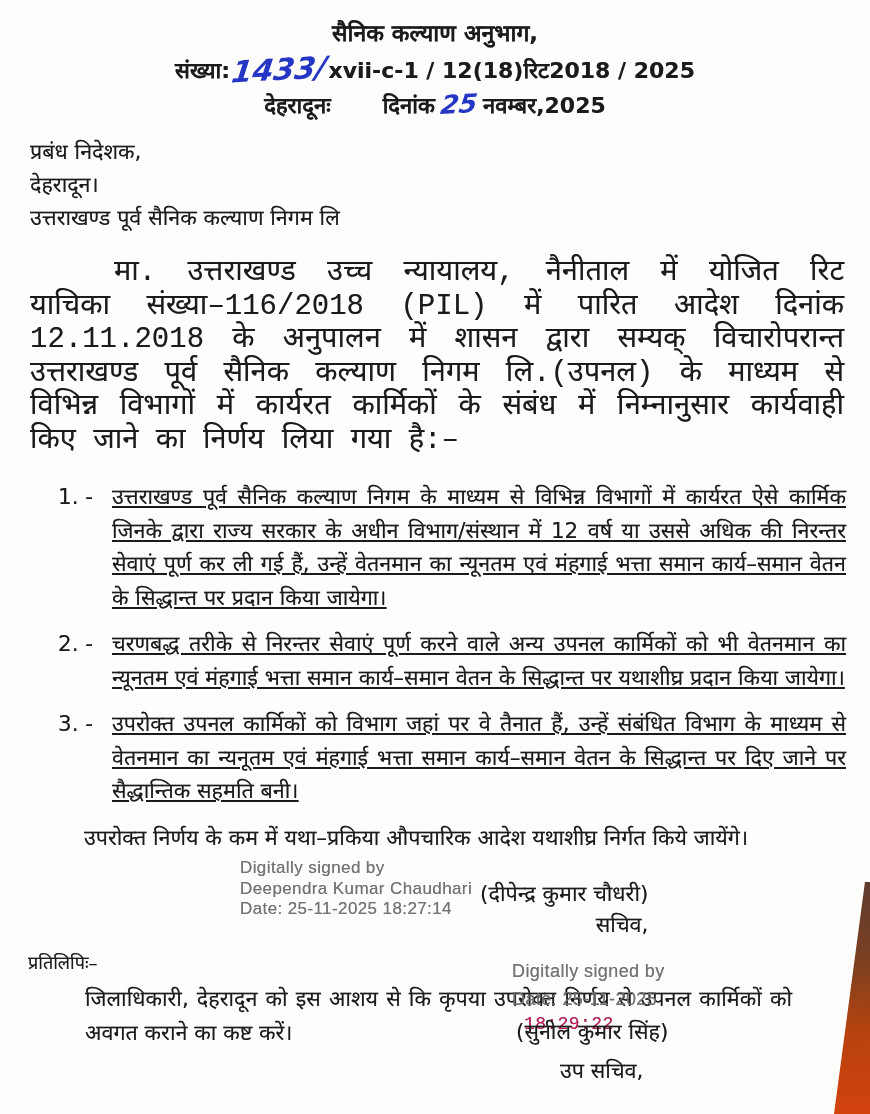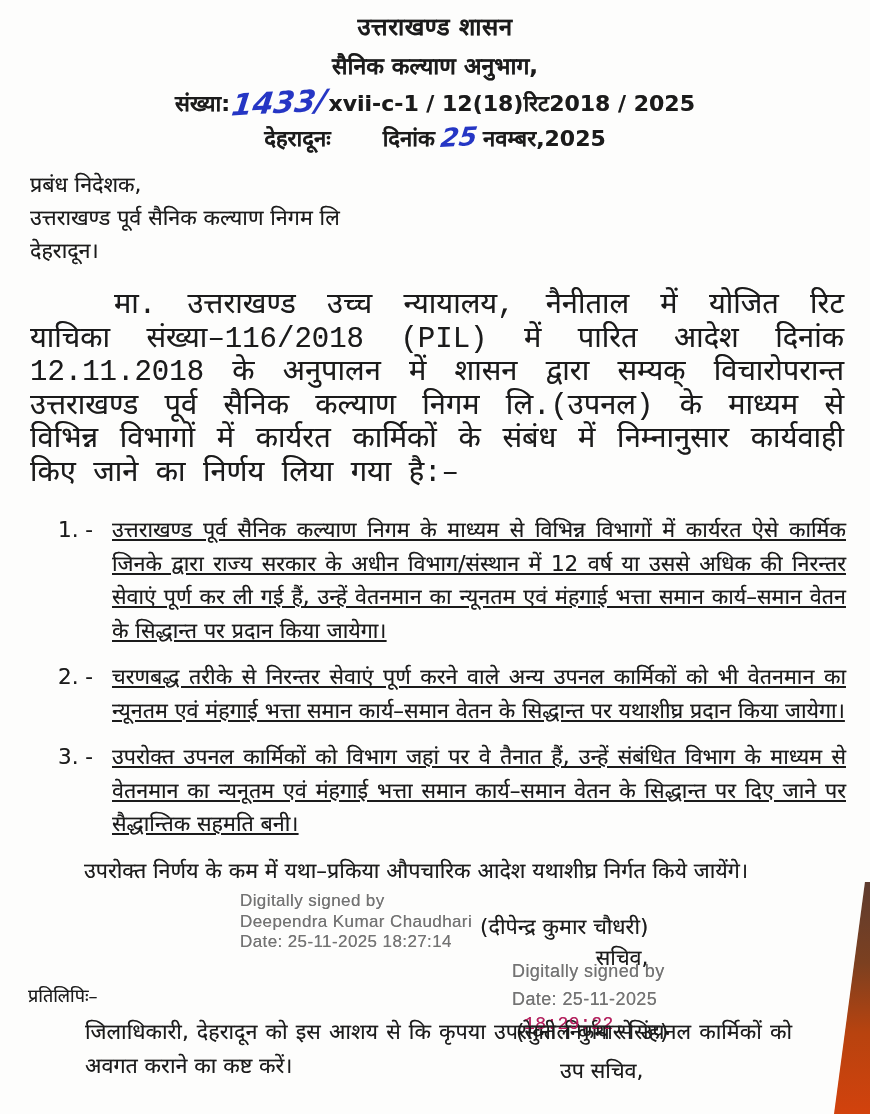--- a/index.html
+++ b/index.html
@@ -77,34 +77,33 @@
     background:linear-gradient(to bottom,#5e3c2f 0%,#7c4020 35%,#b8430f 65%,#d2420d 100%);
     clip-path:polygon(86% 0, 100% 0, 100% 100%, 0% 100%);
   }
 </style>
 </head>
 <body>
 
 <div class="page">
 
   <div class="header">
-    <div class="org">उत्तराखण्ड शासन</div>
     <div class="dept">सैनिक कल्याण अनुभाग,</div>
     <div class="refline">
       <span>संख्या:</span><span class="hand hand-ref">1433/</span><span>xvii-c-1 / 12(18)रिट2018 / 2025</span>
     </div>
     <div class="dateline">
       <span>देहरादूनः</span><span class="gap-lg"></span><span>दिनांक</span><span class="hand hand-day">25</span><span>नवम्बर,2025</span>
     </div>
   </div>
 
   <div class="addressee">
     <div>प्रबंध निदेशक,</div>
+    <div>देहरादून।</div>
     <div>उत्तराखण्ड पूर्व सैनिक कल्याण निगम लि</div>
-    <div>देहरादून।</div>
   </div>
 
   <p class="intro">मा. उत्तराखण्ड उच्च न्यायालय, नैनीताल में योजित रिट याचिका संख्या–116/2018 (PIL) में पारित आदेश दिनांक 12.11.2018  के अनुपालन में  शासन द्वारा सम्यक् विचारोपरान्त उत्तराखण्ड पूर्व सैनिक कल्याण निगम लि.(उपनल) के माध्यम से विभिन्न विभागों में कार्यरत कार्मिकों के संबंध में निम्नानुसार कार्यवाही किए जाने का निर्णय लिया गया है:–</p>
 
   <div class="list">
     <div class="item">
       <span class="marker">1. -</span>
       <span class="itext">उत्तराखण्ड पूर्व सैनिक कल्याण निगम के माध्यम से विभिन्न विभागों में कार्यरत ऐसे कार्मिक जिनके द्वारा राज्य सरकार के अधीन विभाग/संस्थान में 12 वर्ष या उससे अधिक की निरन्तर सेवाएं पूर्ण कर ली गई हैं, उन्हें वेतनमान का न्यूनतम एवं मंहगाई भत्ता समान कार्य–समान वेतन के सिद्धान्त पर प्रदान किया जायेगा।</span>
     </div>
     <div class="item">

